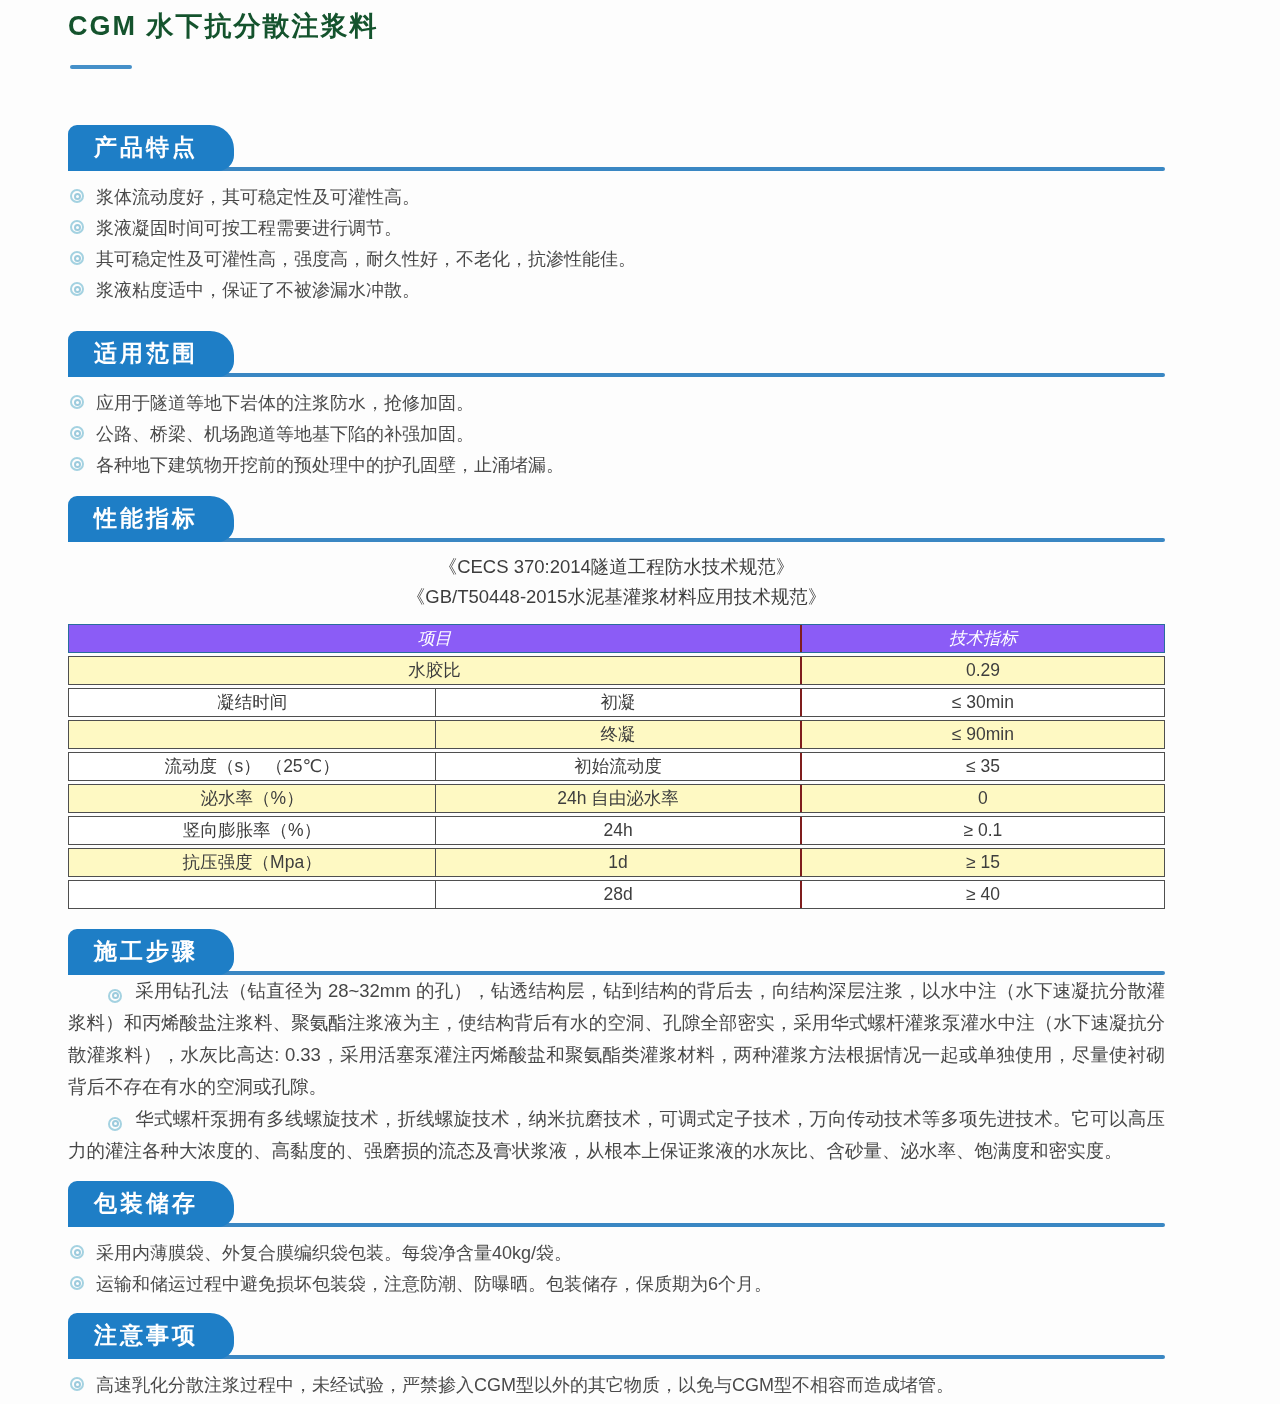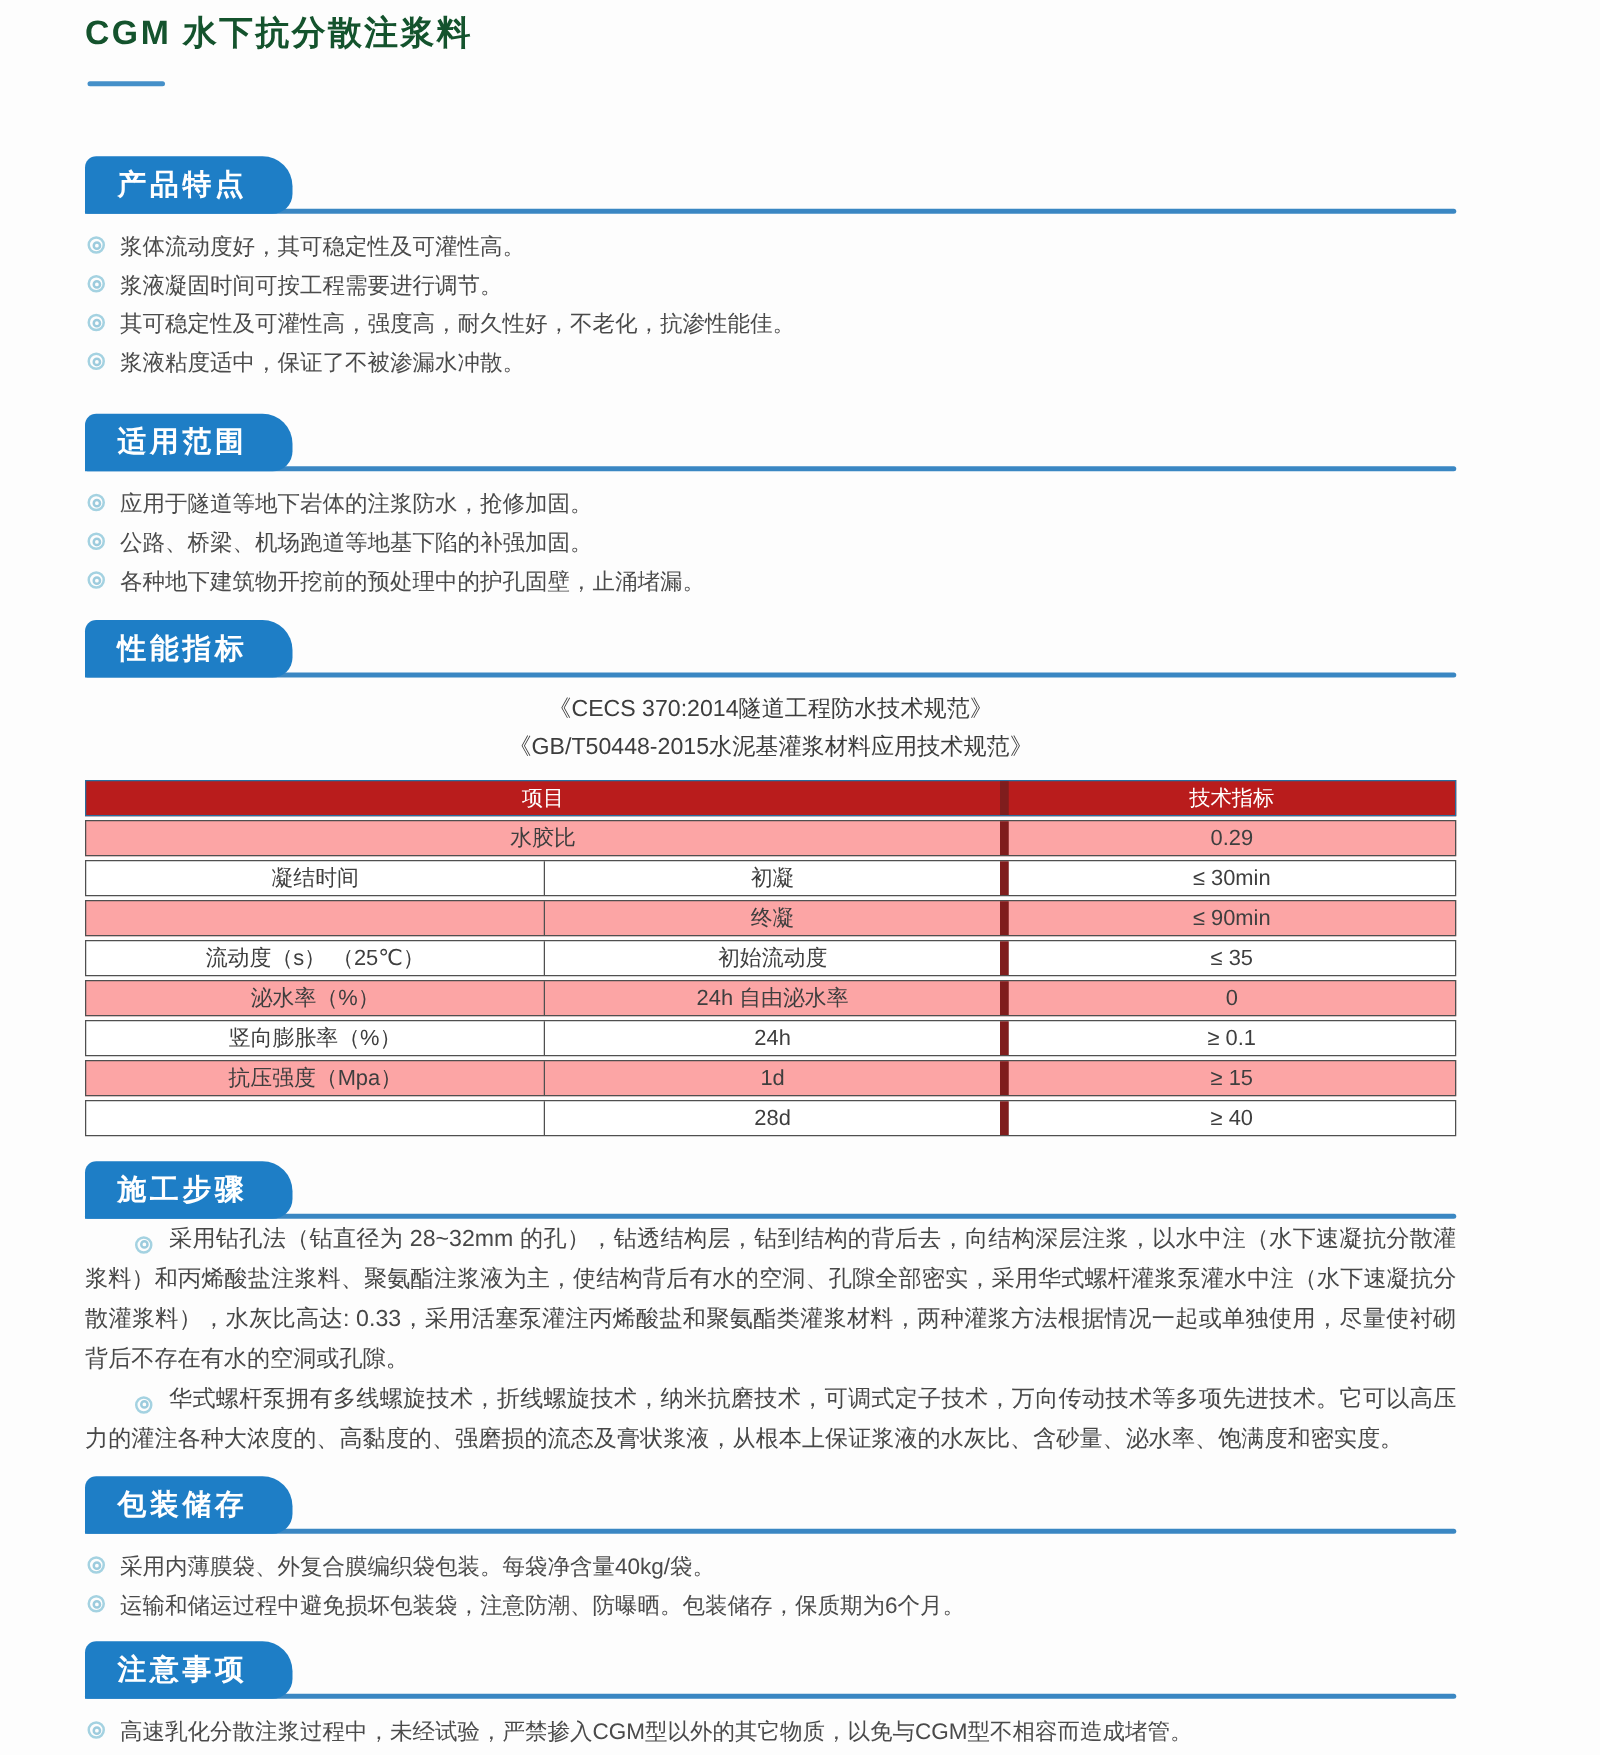--- a/index.html
+++ b/index.html
@@ -57,30 +57,30 @@
   
   .standards { margin-top:10px; text-align:center; }
   .standard-line { font-size:18.5px; line-height:30px; color:#3d3d3d; }
 
   
   .spec-table { margin-top:12px; }
   .t-row {
     display:flex; border:1px solid #4f4f4f; margin-bottom:3px;
     background:#ffffff;
   }
-  .t-row.shade { background:#fca5a5; }
-  .t-row.head { background:#b91c1c; border-color:#2a6d9c; color:#ffffff; }
+  .t-row.shade { background:#fef9c3; }
+  .t-row.head { background:#8b5cf6; border-color:#2a6d9c; color:#ffffff;font-style:italic; }
   .t-cell {
     text-align:center; font-size:17.5px; line-height:21px;
     padding:3px 6px; color:#3e3e3e;
   }
   .head .t-cell { color:#ffffff; font-size:17px; }
   .c1  { width:33.45%; }
   .c2  { width:33.30%; border-left:1px solid #4f4f4f; }
-  .c3  { width:33.25%; border-left:7px solid #7f1d1d; }
+  .c3  { width:33.25%; border-left:2px solid #7f1d1d; }
   .c12 { width:66.75%; }
 
   
   .paras { margin-top:0; }
   .para {
     text-align:justify; text-indent:40px;
     font-size:18.5px; line-height:32px; color:#474747;
   }
   .p-bullet {
     display:inline-flex; width:14px; height:14px; margin-right:13px;

